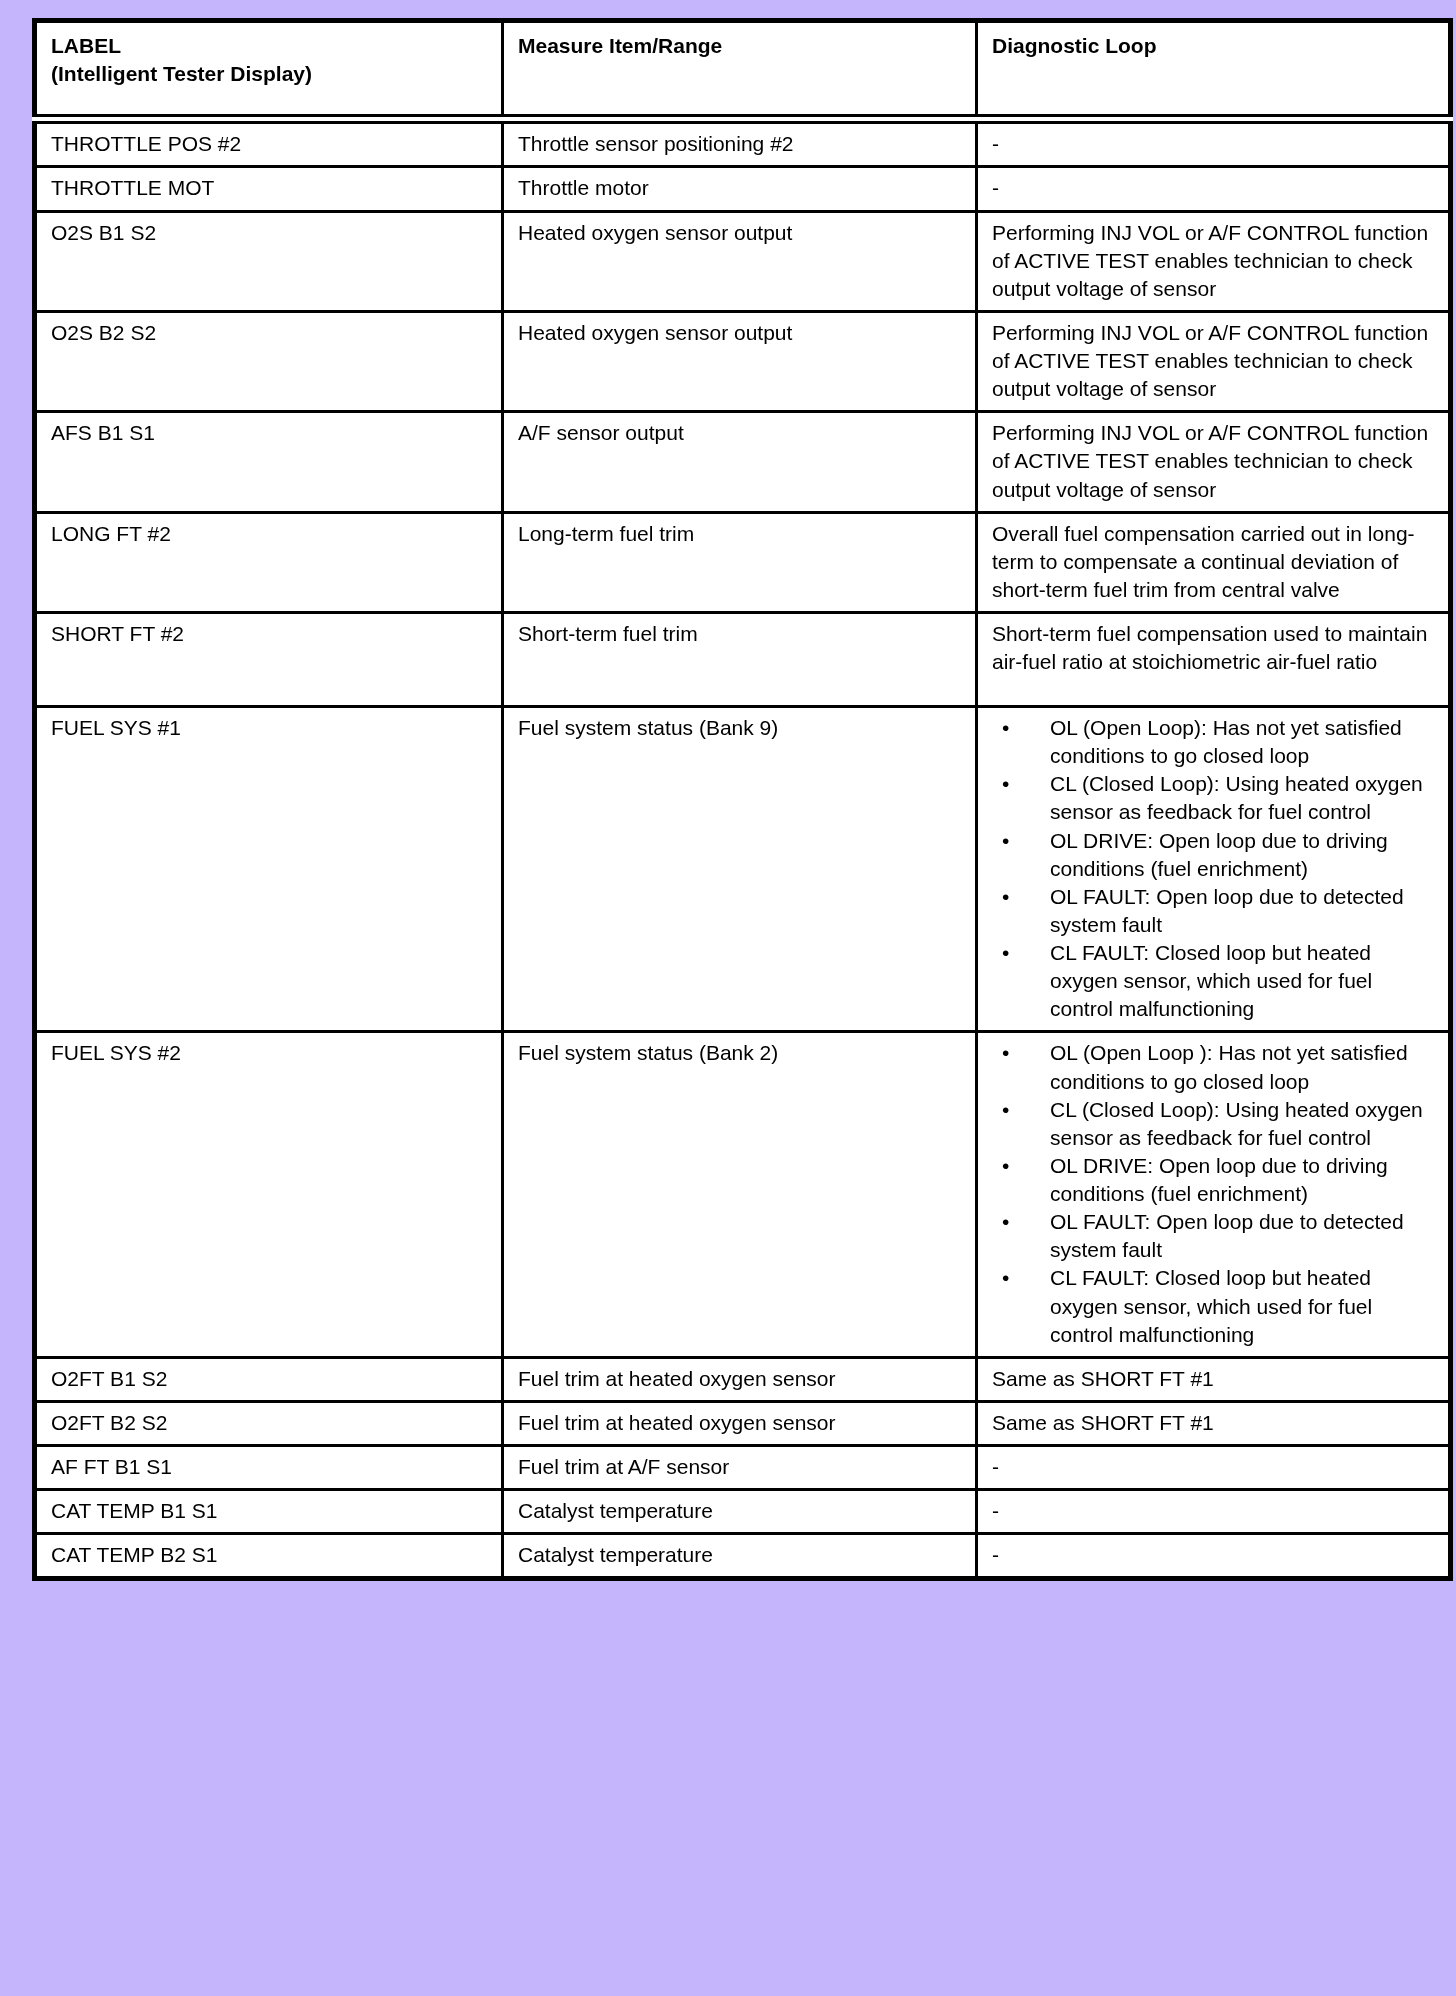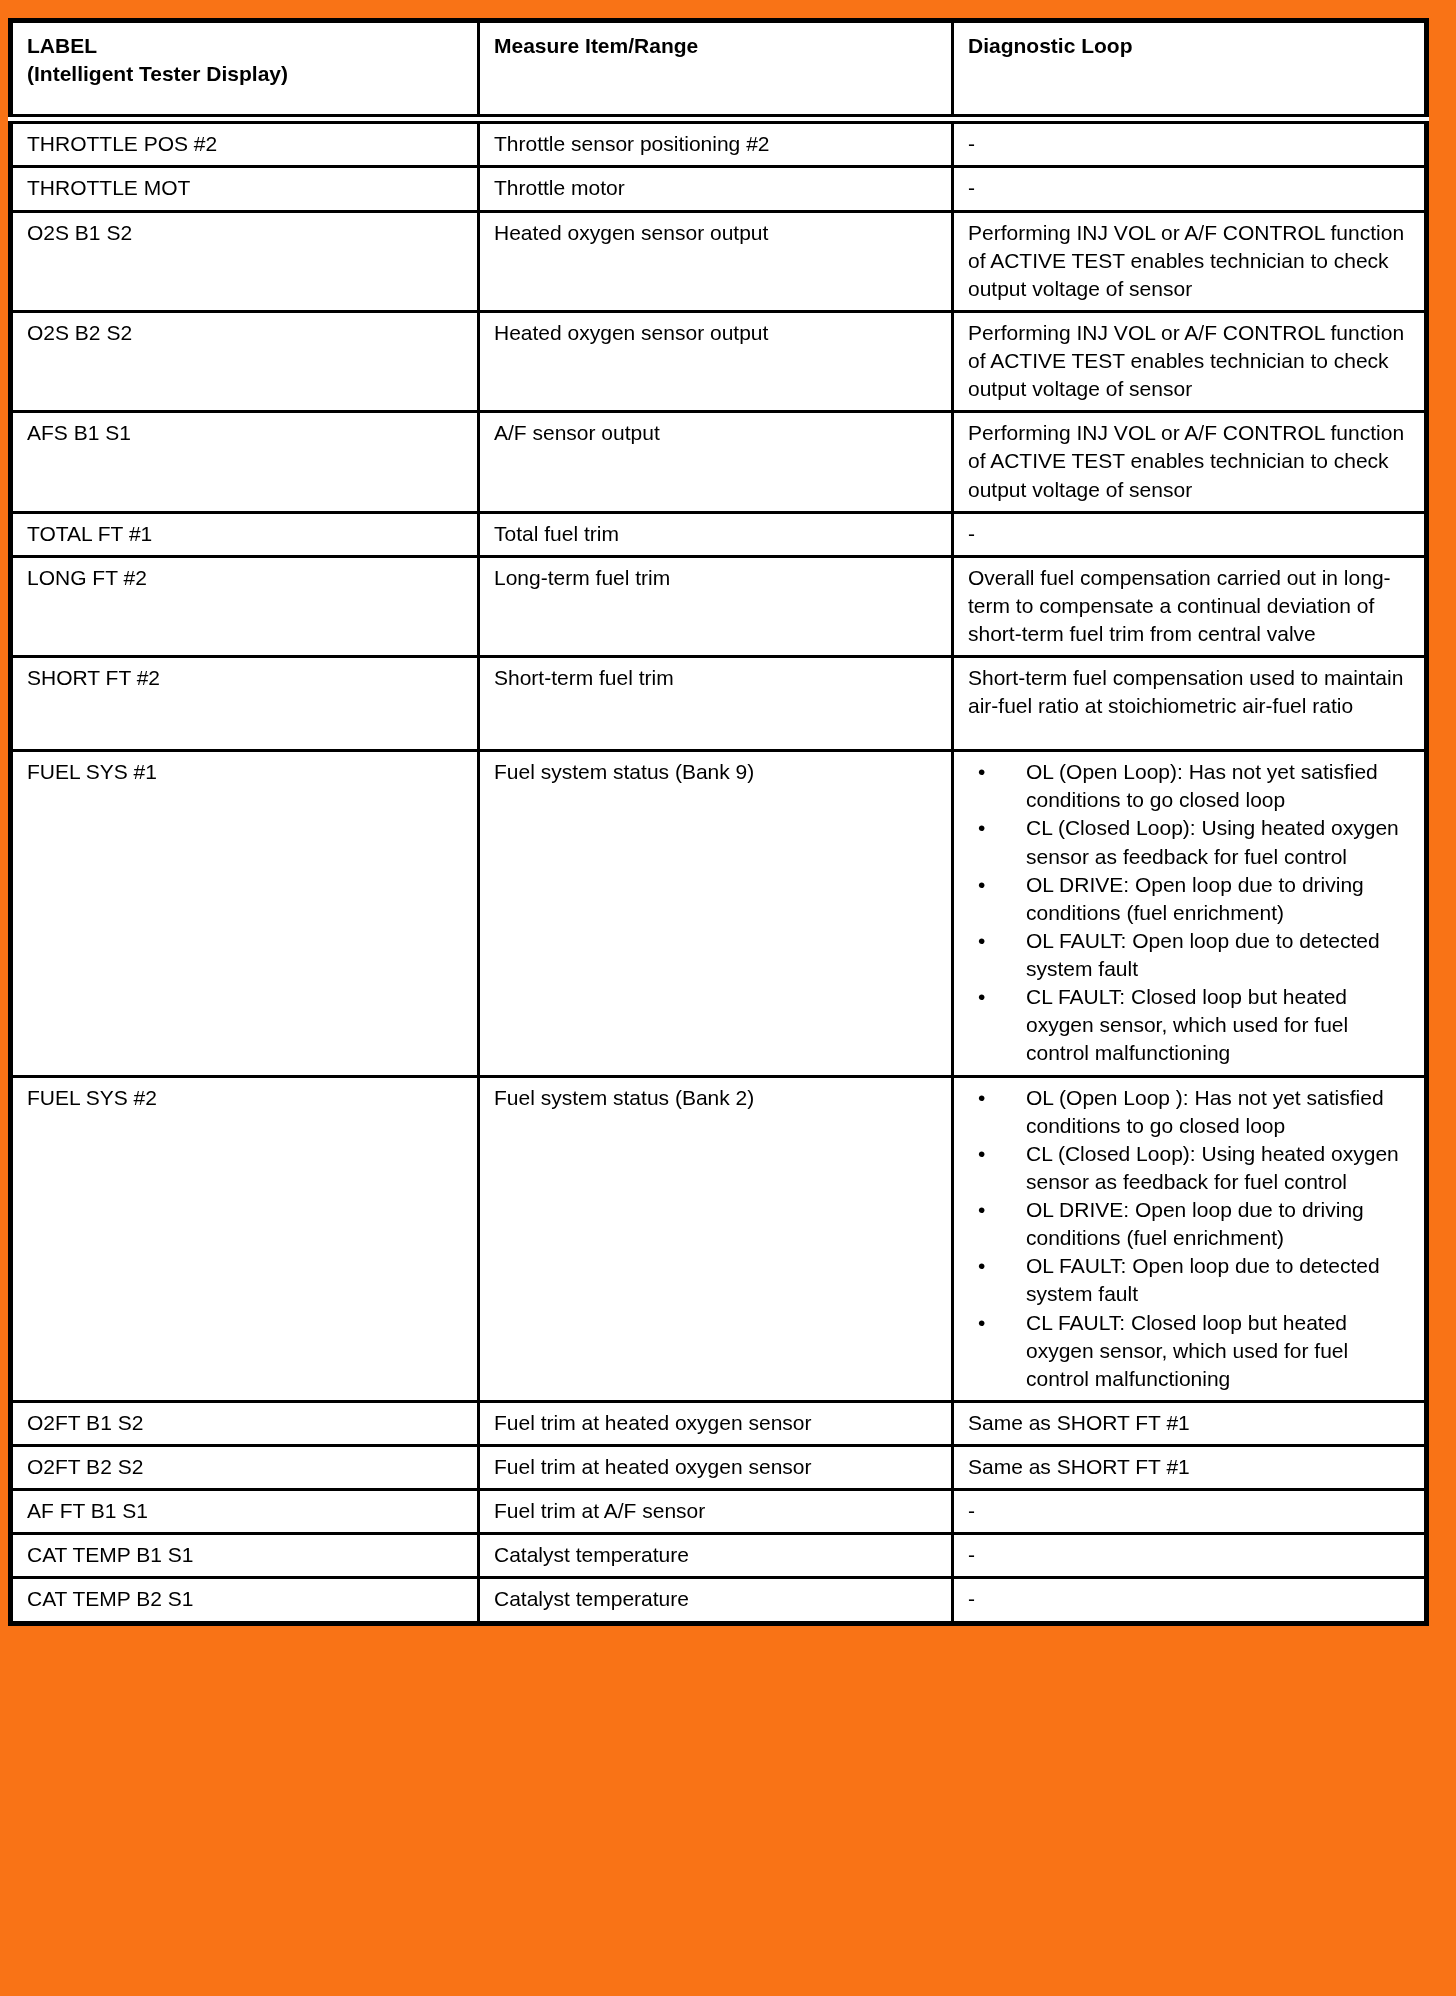--- a/index.html
+++ b/index.html
@@ -6,22 +6,22 @@
     margin: 0;
     padding: 0;
     background: #ffffff;
     color: #000000;
     font-family: "Liberation Sans", sans-serif;
   }
   .page {
     width: 1456px;
     height: 1996px;
     box-sizing: border-box;
-    padding: 18px 8px;
-    background: #f97316;
+    padding: 18px 32px;
+    background: #c4b5fd;
   }
   table.diag {
     border-collapse: collapse;
     table-layout: fixed;
     width: 1416px;
     border: 5px solid #000000;
     background: #ffffff;
   }
   table.diag th,
   table.diag td {
@@ -102,25 +102,20 @@
       <tr class="note3">
         <td>O2S B2 S2</td>
         <td>Heated oxygen sensor output</td>
         <td>Performing INJ VOL or A/F CONTROL function of ACTIVE TEST enables technician to check output voltage of sensor</td>
       </tr>
       <tr class="note3">
         <td>AFS B1 S1</td>
         <td>A/F sensor output</td>
         <td>Performing INJ VOL or A/F CONTROL function of ACTIVE TEST enables technician to check output voltage of sensor</td>
       </tr>
-      <tr class="single">
-        <td>TOTAL FT #1</td>
-        <td>Total fuel trim</td>
-        <td>-</td>
-      </tr>
       <tr class="note3">
         <td>LONG FT #2</td>
         <td>Long-term fuel trim</td>
         <td>Overall fuel compensation carried out in long-term to compensate a continual deviation of short-term fuel trim from central valve</td>
       </tr>
       <tr class="note3">
         <td>SHORT FT #2</td>
         <td>Short-term fuel trim</td>
         <td>Short-term fuel compensation used to maintain air-fuel ratio at stoichiometric air-fuel ratio</td>
       </tr>

